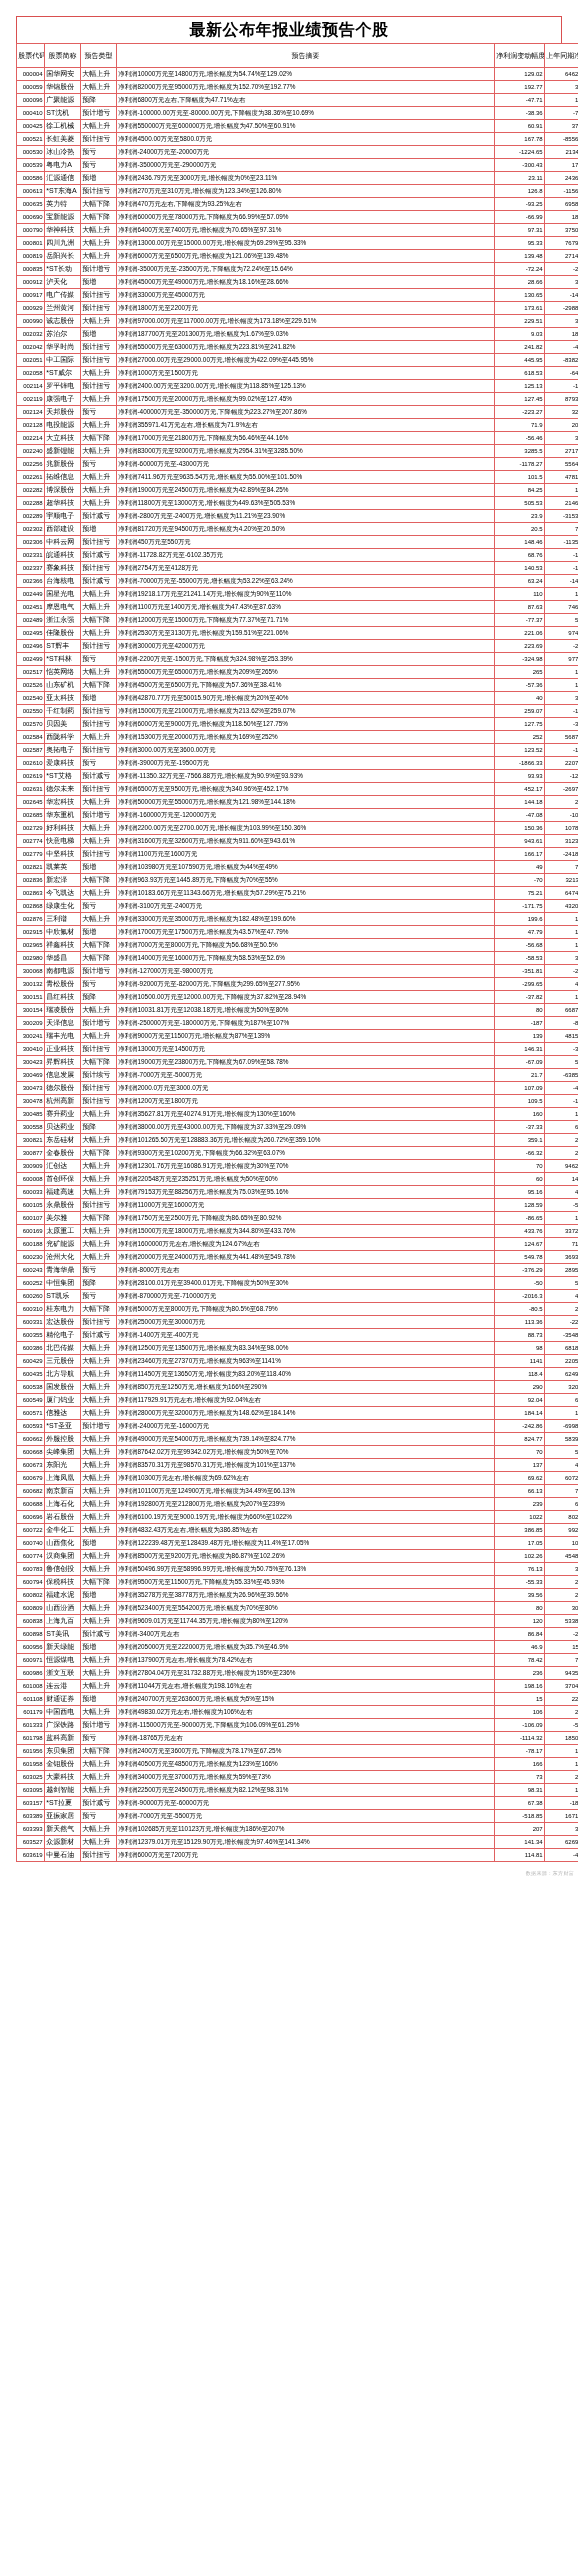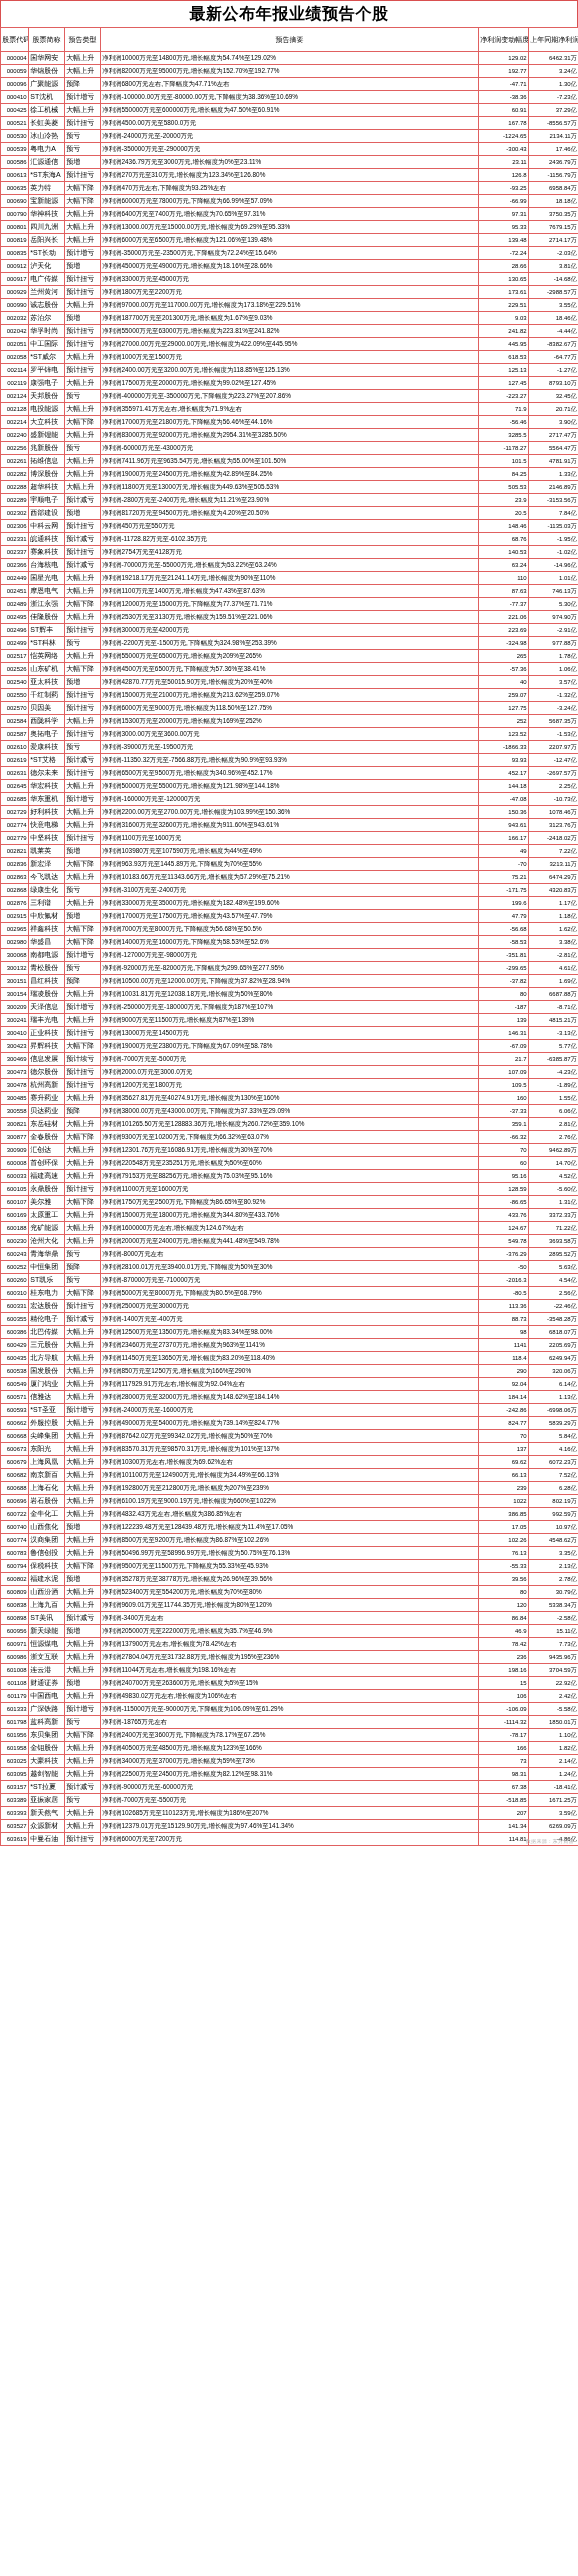--- a/index.html
+++ b/index.html
@@ -10,21 +10,21 @@
   }
   body {
     width: 578px;
     font-family: "Liberation Sans", "DejaVu Sans", sans-serif;
     color: #000;
   }
   .page {
     width: 578px;
     background: #fff;
     position: relative;
-    padding: 0;
+    padding: 16px;
   }
   .title-bar {
     height: 27px;
     border: 0.6px solid #d94f4f;
     border-bottom: none;
     display: flex;
     align-items: center;
     justify-content: center;
     background: #fff;
   }

